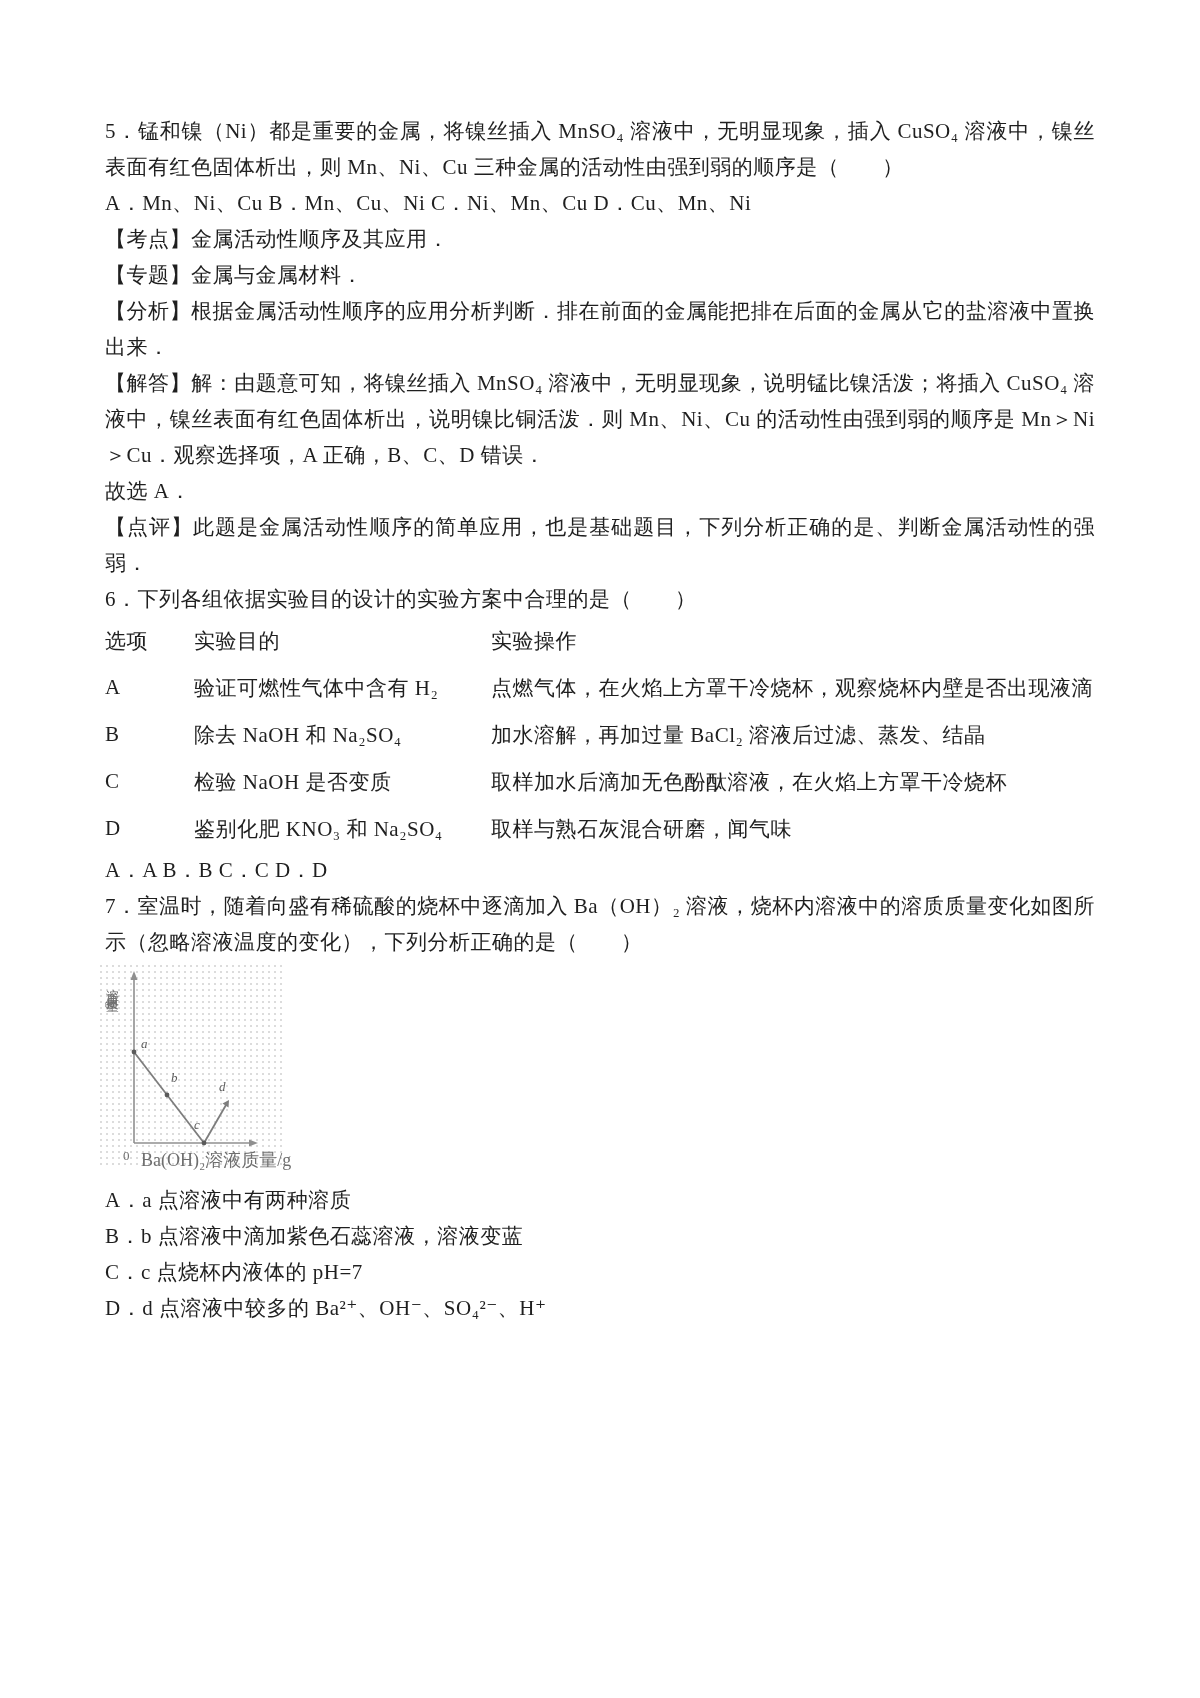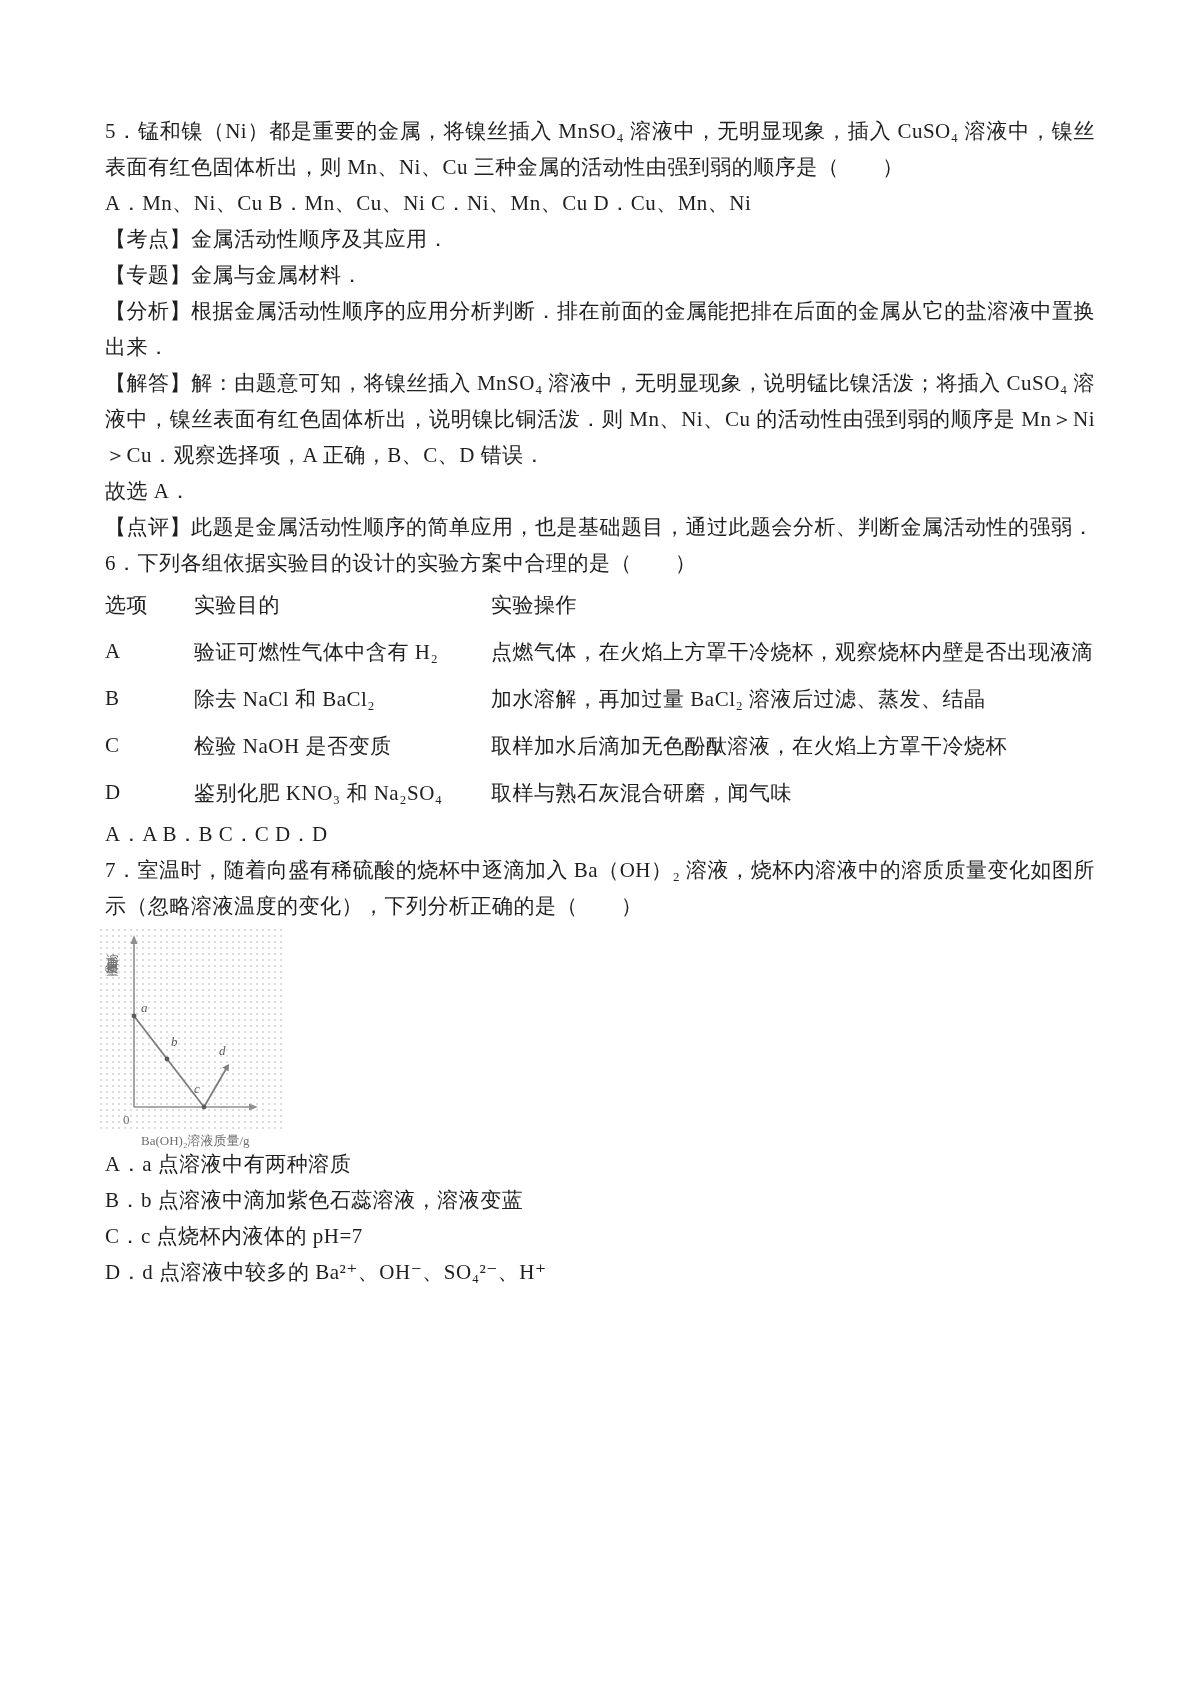--- a/index.html
+++ b/index.html
@@ -53,24 +53,23 @@
     left: 6px; top: 16px;
     writing-mode: vertical-rl;
     font-size: 13px;
     color: #6e6e6e;
     letter-spacing: 4px;
     height: 130px;
   }
   .axis-label-x {
     position: absolute;
     left: 44px; top: 186px;
-    font-size: 13px;
+    font-size: 18px;
     color: #6e6e6e;
     white-space: nowrap;
-    margin-top: 20px;
   }
   .origin-label {
     position: absolute;
     left: 26px; top: 186px;
     font-size: 13px;
     color: #6e6e6e;
   }
   .pt-label {
     position: absolute;
     font-size: 13px;
@@ -87,38 +86,38 @@
 
 <div class="page">
 
   <p class="para">5．锰和镍（Ni）都是重要的金属，将镍丝插入 MnSO₄ 溶液中，无明显现象，插入 CuSO₄ 溶液中，镍丝表面有红色固体析出，则 Mn、Ni、Cu 三种金属的活动性由强到弱的顺序是（　　）</p>
   <p class="para">A．Mn、Ni、Cu B．Mn、Cu、Ni C．Ni、Mn、Cu D．Cu、Mn、Ni</p>
   <p class="para">【考点】金属活动性顺序及其应用．</p>
   <p class="para">【专题】金属与金属材料．</p>
   <p class="para">【分析】根据金属活动性顺序的应用分析判断．排在前面的金属能把排在后面的金属从它的盐溶液中置换出来．</p>
   <p class="para">【解答】解：由题意可知，将镍丝插入 MnSO₄ 溶液中，无明显现象，说明锰比镍活泼；将插入 CuSO₄ 溶液中，镍丝表面有红色固体析出，说明镍比铜活泼．则 Mn、Ni、Cu 的活动性由强到弱的顺序是 Mn＞Ni＞Cu．观察选择项，A 正确，B、C、D 错误．</p>
   <p class="para">故选 A．</p>
-  <p class="para">【点评】此题是金属活动性顺序的简单应用，也是基础题目，通过此题会分析、判断金属活动性的强弱．</p>
+  <p class="para">【点评】此题是金属活动性顺序的简单应用，也是基础题目，下列分析正确的是、判断金属活动性的强弱．</p>
 
   <p class="para">6．下列各组依据实验目的设计的实验方案中合理的是（　　）</p>
 
   <div class="exam-table">
     <div class="exam-row">
       <div class="exam-cell col-opt">选项</div>
       <div class="exam-cell col-goal">实验目的</div>
       <div class="exam-cell col-op">实验操作</div>
     </div>
     <div class="exam-row">
       <div class="exam-cell col-opt">A</div>
       <div class="exam-cell col-goal">验证可燃性气体中含有 H₂</div>
       <div class="exam-cell col-op">点燃气体，在火焰上方罩干冷烧杯，观察烧杯内壁是否出现液滴</div>
     </div>
     <div class="exam-row">
       <div class="exam-cell col-opt">B</div>
-      <div class="exam-cell col-goal">除去 NaCl 和 BaCl₂</div>
+      <div class="exam-cell col-goal">除去 NaOH 和 Na₂SO₄</div>
       <div class="exam-cell col-op">加水溶解，再加过量 BaCl₂ 溶液后过滤、蒸发、结晶</div>
     </div>
     <div class="exam-row">
       <div class="exam-cell col-opt">C</div>
       <div class="exam-cell col-goal">检验 NaOH 是否变质</div>
       <div class="exam-cell col-op">取样加水后滴加无色酚酞溶液，在火焰上方罩干冷烧杯</div>
     </div>
     <div class="exam-row">
       <div class="exam-cell col-opt">D</div>
       <div class="exam-cell col-goal">鉴别化肥 KNO₃ 和 Na₂SO₄</div>

